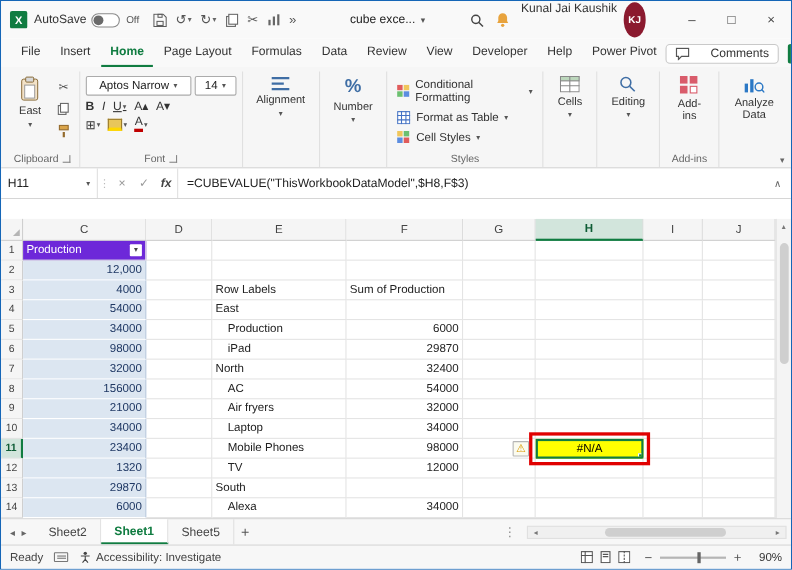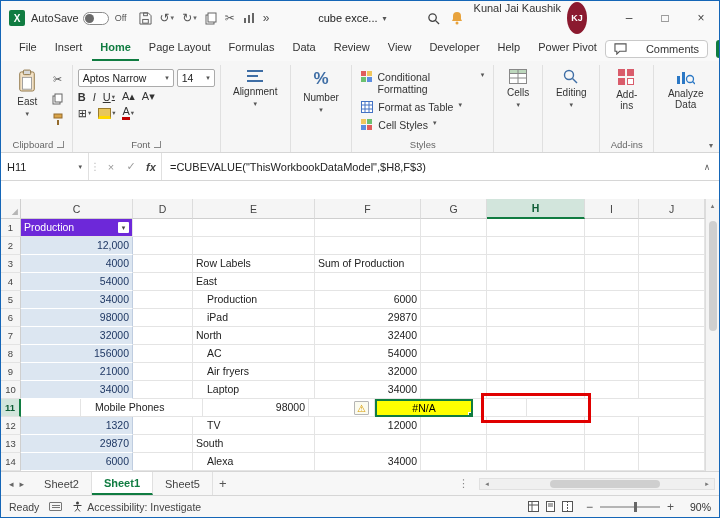--- a/index.html
+++ b/index.html
@@ -37,30 +37,30 @@
   .rgroup { display:flex; flex-direction:column; border-right:1px solid #e0e0e0; padding:0 5px; position:relative; }
   .rbody { flex:1; display:flex; align-items:flex-start; gap:4px; }
   .glabel { height:16px; font-size:9.5px; color:#666; text-align:center; display:flex; align-items:center; justify-content:center; gap:4px; }
   .launcher { width:7px; height:7px; border-right:1px solid #888; border-bottom:1px solid #888; display:inline-block; }
   .bigbtn { display:flex; flex-direction:column; align-items:center; justify-content:flex-start; font-size:10px; color:#333; padding:4px 6px; gap:3px; text-align:center; }
   .bigbtn .dd { font-size:7px; color:#555; }
   .paste-small { display:flex; flex-direction:column; gap:4px; padding-top:6px; }
   .small-ic { width:18px; height:16px; display:flex; align-items:center; justify-content:center; font-size:11px; color:#555; }
   .font-col { display:flex; flex-direction:column; gap:3px; padding-top:4px; }
   .combo-row { display:flex; gap:3px; }
-  .combo { background:#fff; border:1px solid #ababab; border-radius:2px; font-size:10.5px; color:#222; display:flex; align-items:center; justify-content:space-between; padding:1px 4px; height:18px; }
+  .combo { background:#fff; border:1px solid #ababab; border-radius:2px; font-size:10.5px; color:#222; display:flex; align-items:center; justify-content:center; padding:1px 4px; height:18px; }
   .combo .dd { font-size:7px; color:#555; margin-left:4px; }
   .fmt-row { display:flex; gap:7px; align-items:center; font-size:11px; color:#333; }
   .fmt-btn { display:flex; align-items:center; gap:1px; }
   .fmt-btn .dd { font-size:6.5px; color:#555; }
   .b { font-weight:bold; } .i { font-style:italic; } .u { text-decoration:underline; }
   .font-color-a { border-bottom:3px solid #c00000; line-height:11px; }
   .fill-ic { width:13px; height:11px; background:#e8c65c; border:1px solid #9a7b2d; border-bottom:3px solid #ffd800; }
   .stylebtns { display:flex; flex-direction:column; gap:2px; padding-top:4px; }
-  .stylebtn { display:flex; align-items:flex-start; gap:5px; font-size:10.5px; color:#333; padding:2px 4px; }
+  .stylebtn { display:flex; align-items:center; gap:5px; font-size:10.5px; color:#333; padding:2px 4px; }
   .stylebtn .dd { font-size:7px; color:#555; }
   .pct { font-size:17px; color:#3f6ea5; font-weight:bold; }
   .ribbon-collapse { position:absolute; right:6px; bottom:2px; font-size:8px; color:#666; }
 
   
   .formulabar { height:28px; background:#fff; border-bottom:1px solid #d6d6d6; display:flex; align-items:stretch; flex:none; font-size:11px; }
   .namebox { width:88px; display:flex; align-items:center; justify-content:space-between; padding:0 6px; border-right:1px solid #e0e0e0; color:#222; }
   .namebox .dd { font-size:7px; color:#555; }
   .fb-handle { width:12px; display:flex; align-items:center; justify-content:center; color:#bbb; font-size:10px; }
   .fb-btn { width:20px; display:flex; align-items:center; justify-content:center; color:#9a9a9a; font-size:11px; }
@@ -591,20 +591,21 @@
             <div class="cell col-D"></div>
             <div class="cell col-E txt indent">Laptop</div>
             <div class="cell col-F num">34000</div>
             <div class="cell col-G"></div>
             <div class="cell col-H"></div>
             <div class="cell col-I"></div>
             <div class="cell col-J"></div>
           </div>
           <div class="grid-row">
             <div class="rowhead sel">11</div>
+            <div class="cell col-C c-data">23400</div>
             <div class="cell col-D"></div>
             <div class="cell col-E txt indent">Mobile Phones</div>
             <div class="cell col-F num">98000</div>
             <div class="cell col-G warn-cell">
               <span class="warn-badge">⚠</span>
             </div>
             <div class="cell col-H sel-cell">
               <span>#N/A</span>
               <span class="fill-handle"></span>
             </div>

